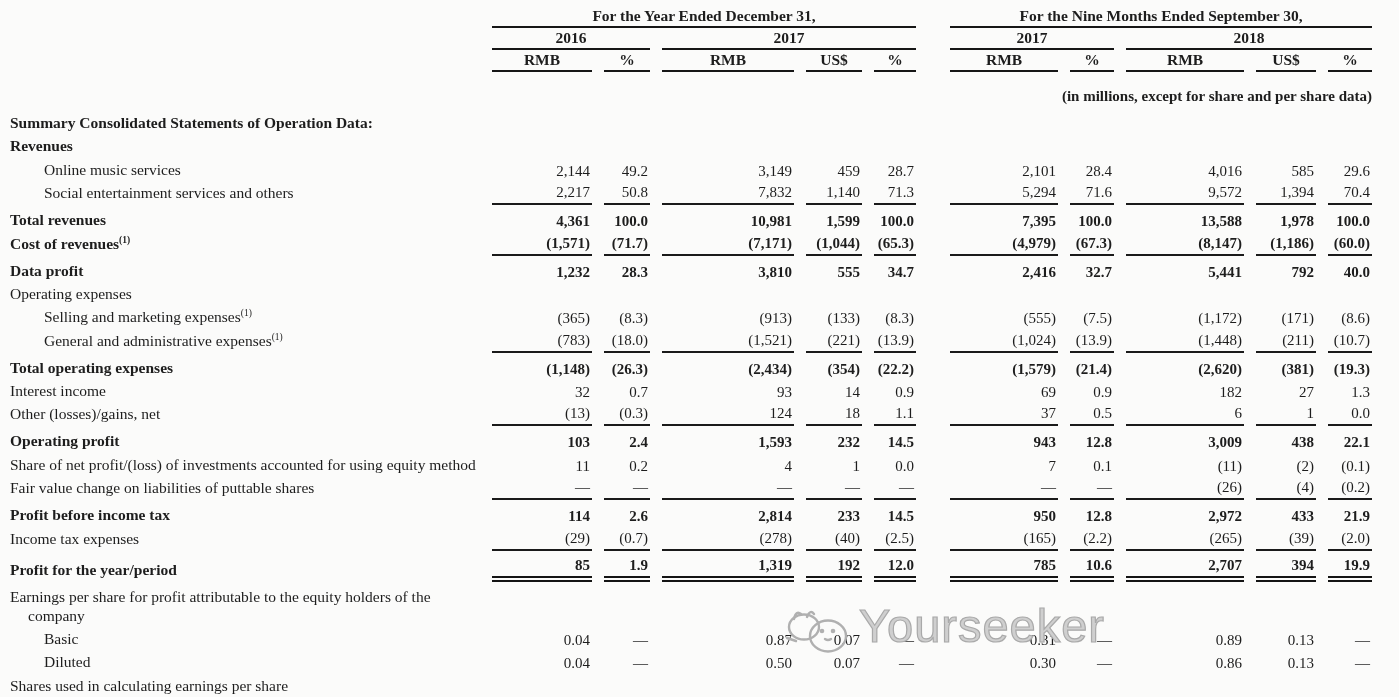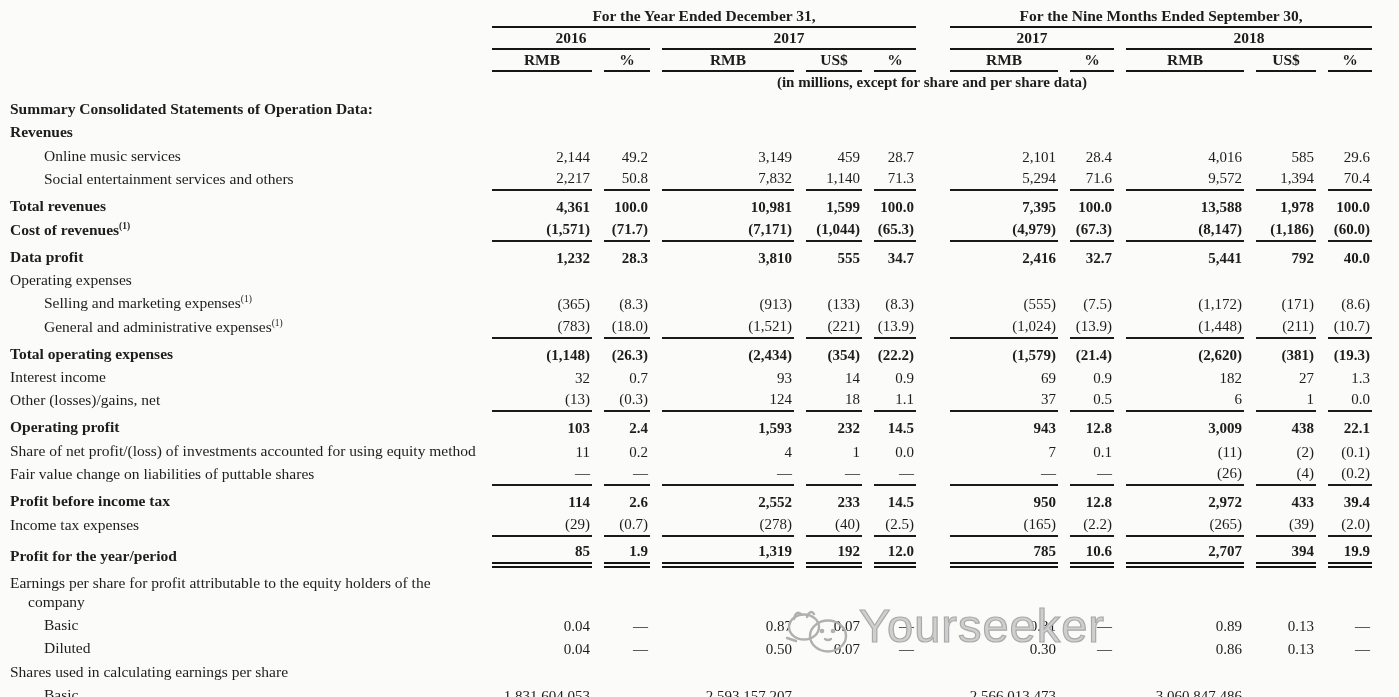--- a/index.html
+++ b/index.html
@@ -12,21 +12,21 @@
   col.c-rmb-l{width:100px;}  col.c-pct-s{width:46px;}
   col.c-rmb-xl{width:132px;} col.c-usd{width:56px;}  col.c-pct{width:42px;}
   col.c-gap{width:10px;}
   col.c-rmb-r{width:108px;}  col.c-pct-r{width:44px;}
   col.c-rmb-r2{width:118px;} col.c-usd2{width:60px;} col.c-pct2{width:44px;}
 
   thead th{font-weight:bold;font-size:15.5px;text-align:center;vertical-align:bottom;
            padding:1px 0 1px;white-space:nowrap;}
   th.gh,th.yh,th.uh{border-bottom:2.2px solid #161616;}
   th.blank{border:none;}
-  td.note{ text-align:center;font-weight:bold;font-size:15px;padding:2px 0 7px;white-space:nowrap;}
+  td.note{ text-align:right;font-weight:bold;font-size:15px;padding:16px 0 7px;white-space:nowrap;}
 
   tbody td{vertical-align:bottom;padding:2.2px 0;}
   td.lbl{font-size:15.5px;line-height:1.22;}
   td.lbl.b{font-weight:bold;}
   td.lbl .ind{display:inline-block;padding-left:34px;}
   td.lbl .hang{display:block;padding-left:18px;text-indent:-18px;}
   td.num{font-size:15px;text-align:right;white-space:nowrap;padding-right:2px;}
   td.num.b{font-weight:bold;}
   td.r1{border-bottom:2px solid #1a1a1a;}
   td.r2{border-bottom:6px double #141414;}
@@ -317,29 +317,29 @@
           <td class="num r1">—</td>
           <td class="num r1">—</td>
           <td class="num r1">(26)</td>
           <td class="num r1">(4)</td>
           <td class="num r1">(0.2)</td>
         </tr>
         <tr class="sp">
           <td class="lbl b"><span class="">Profit before income tax</span></td>
           <td class="num b">114</td>
           <td class="num b">2.6</td>
-          <td class="num b">2,552</td>
+          <td class="num b">2,814</td>
           <td class="num b">233</td>
           <td class="num b">14.5</td>
           <td class="spc"></td>
           <td class="num b">950</td>
           <td class="num b">12.8</td>
           <td class="num b">2,972</td>
           <td class="num b">433</td>
-          <td class="num b">39.4</td>
+          <td class="num b">21.9</td>
         </tr>
         <tr>
           <td class="lbl"><span class="">Income tax expenses</span></td>
           <td class="num r1">(29)</td>
           <td class="num r1">(0.7)</td>
           <td class="num r1">(278)</td>
           <td class="num r1">(40)</td>
           <td class="num r1">(2.5)</td>
           <td class="spc"></td>
           <td class="num r1">(165)</td>

